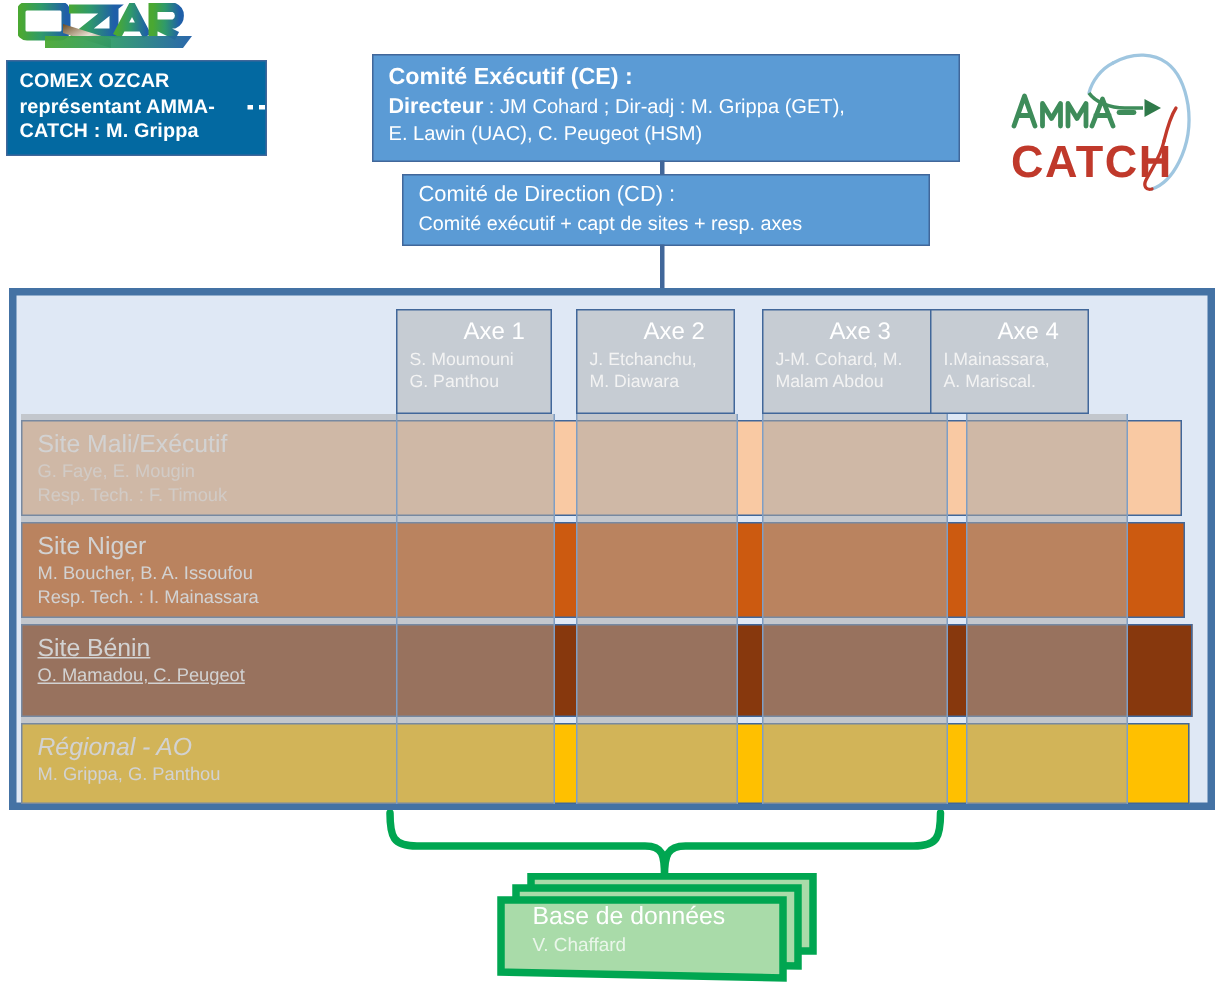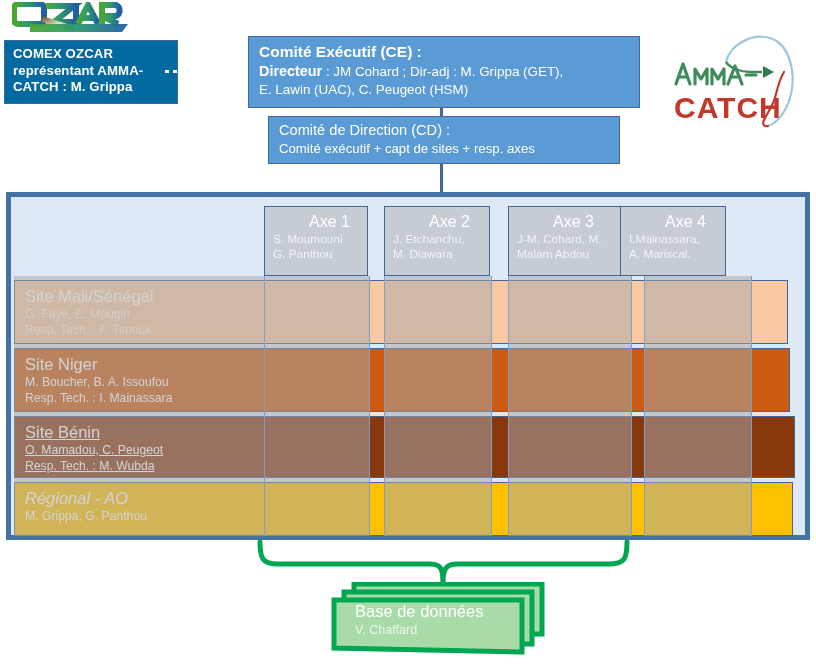--- a/index.html
+++ b/index.html
@@ -184,33 +184,32 @@
       <path d="M64 56 L71 38 L78 56 M66.5 49 L75.5 49"></path>
       <path d="M82 47 L92 47"></path>
     </g>
     <text x="10" y="90" font-family="'Liberation Sans',sans-serif" font-size="30" font-weight="bold" fill="#c0392b" letter-spacing="1">CATCH</text>
   </svg>
 </div>
 
 <div class="abs" id="main-panel"></div>
 
 <div class="abs site-row" id="row-mali">
-  <div class="t">Site Mali/Sénégal</div>
+  <div class="t">Site Mali/Exécutif</div>
   <div class="s"> G. Faye, E. Mougin</div>
   <div class="s">Resp. Tech. : F. Timouk</div>
 </div>
 <div class="abs site-row" id="row-niger">
   <div class="t">Site Niger</div>
   <div class="s">M. Boucher, B. A. Issoufou</div>
   <div class="s">Resp. Tech. : I. Mainassara</div>
 </div>
 <div class="abs site-row" id="row-benin">
   <div class="t">Site Bénin</div>
   <div class="s">O. Mamadou, C. Peugeot</div>
-  <div class="s">Resp. Tech. : M. Wubda</div>
 </div>
 <div class="abs site-row" id="row-regional">
   <div class="t">Régional - AO</div>
   <div class="s">M. Grippa,  G. Panthou</div>
 </div>
 
 <div class="abs col-fill-left"></div>
 <div class="abs col-overlay" id="ov-1"></div>
 <div class="abs col-overlay" id="ov-2"></div>
 <div class="abs col-overlay" id="ov-3"></div>

